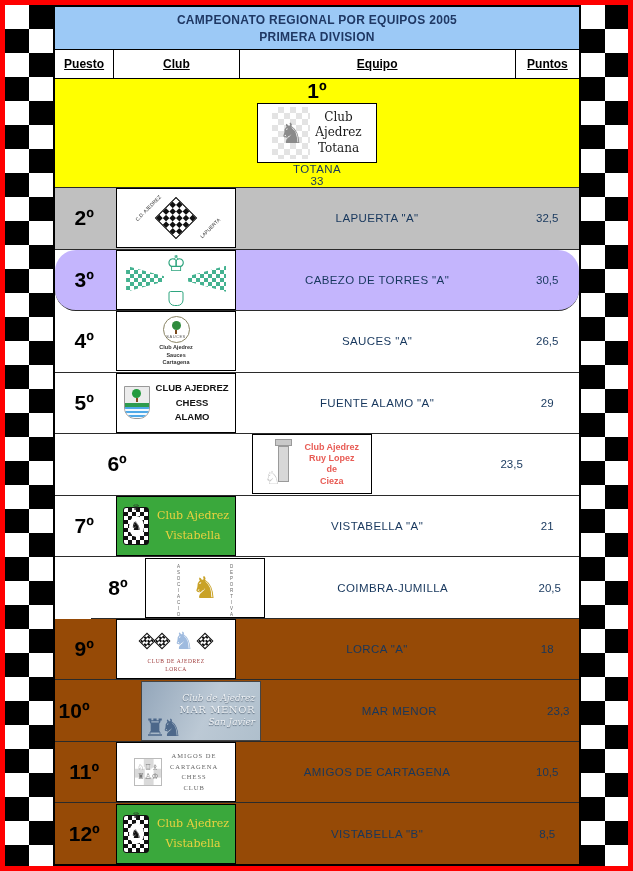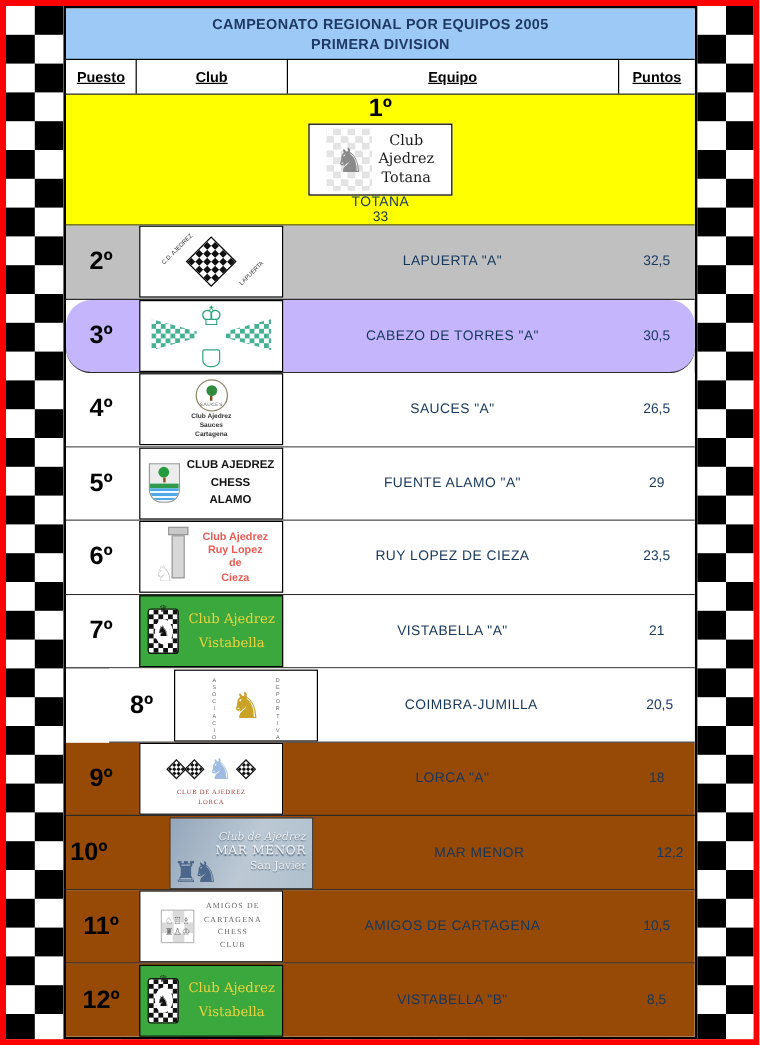--- a/index.html
+++ b/index.html
@@ -136,21 +136,21 @@
     line-height:1.4; text-align:center; letter-spacing:0.6px; }
 
   
   .l-mar { background:linear-gradient(115deg,#93A6BA 0%,#BCC9D5 55%,#AFBFCC 100%);
     border-color:#444; justify-content:flex-end; padding-right:5px; box-sizing:border-box; }
   .mar-pieces { position:absolute; left:2px; bottom:-2px; font-size:24px; color:#3D5A80; opacity:0.85; letter-spacing:-5px; }
   .mar-txt { position:relative; text-align:right; color:#EFF2F5;
     font-family:"DejaVu Serif", serif; text-shadow:0 1px 1px #5a6b7c; line-height:1.25; }
   .mar-l1 { font-size:9px; font-style:italic; }
   .mar-l2 { font-size:10px; letter-spacing:0.6px; }
-  .mar-l3 { font-size:9px; }
+  .mar-l3 { font-size:9px; font-style:italic; }
 
   
   .l-ami { gap:8px; }
   .ami-grid { width:28px; height:28px; border:1px solid #bbb; box-sizing:border-box;
     background:repeating-conic-gradient(#DADADA 0% 25%, #fff 0% 50%); background-size:18.6px 18.6px;
     display:flex; flex-direction:column; align-items:center; justify-content:center; flex:none; }
   .ami-row { font-size:8px; line-height:9px; color:#777; letter-spacing:0; }
   .ami-txt { font-family:"Liberation Serif", serif; font-size:6.5px; color:#666;
     letter-spacing:1px; line-height:1.6; text-align:center; }
 </style>
@@ -268,21 +268,20 @@
             <div class="ruy-knight">♘</div>
           </div>
           <div class="ruy-txt">
             <div>Club Ajedrez</div>
             <div>Ruy Lopez</div>
             <div>de</div>
             <div>Cieza</div>
           </div>
         </div>
       </div>
-      <div class="c-equipo">RUY LOPEZ DE CIEZA</div>
       <div class="c-puntos">23,5</div>
     </div>
 
     <div class="row" style="background: rgb(255, 255, 255);">
       <div class="c-puesto">7º</div>
       <div class="c-club">
         <div class="logo l-vis" style="background: rgb(58, 168, 60);">
           <div class="vis-emblem">
             <div class="vis-crown">♛</div>
             <div class="vis-oval">♞</div>
@@ -336,21 +335,21 @@
         <div class="logo l-mar">
           <div class="mar-pieces">♜♞</div>
           <div class="mar-txt">
             <div class="mar-l1">Club de Ajedrez</div>
             <div class="mar-l2">MAR MENOR</div>
             <div class="mar-l3">San Javier</div>
           </div>
         </div>
       </div>
       <div class="c-equipo">MAR MENOR</div>
-      <div class="c-puntos">12,2</div>
+      <div class="c-puntos">23,3</div>
     </div>
 
     <div class="row" style="background: rgb(150, 74, 6);">
       <div class="c-puesto">11º</div>
       <div class="c-club">
         <div class="logo l-ami">
           <div class="ami-grid">
             <div class="ami-row">♘♖♗</div>
             <div class="ami-row">♜♙♔</div>
           </div>

